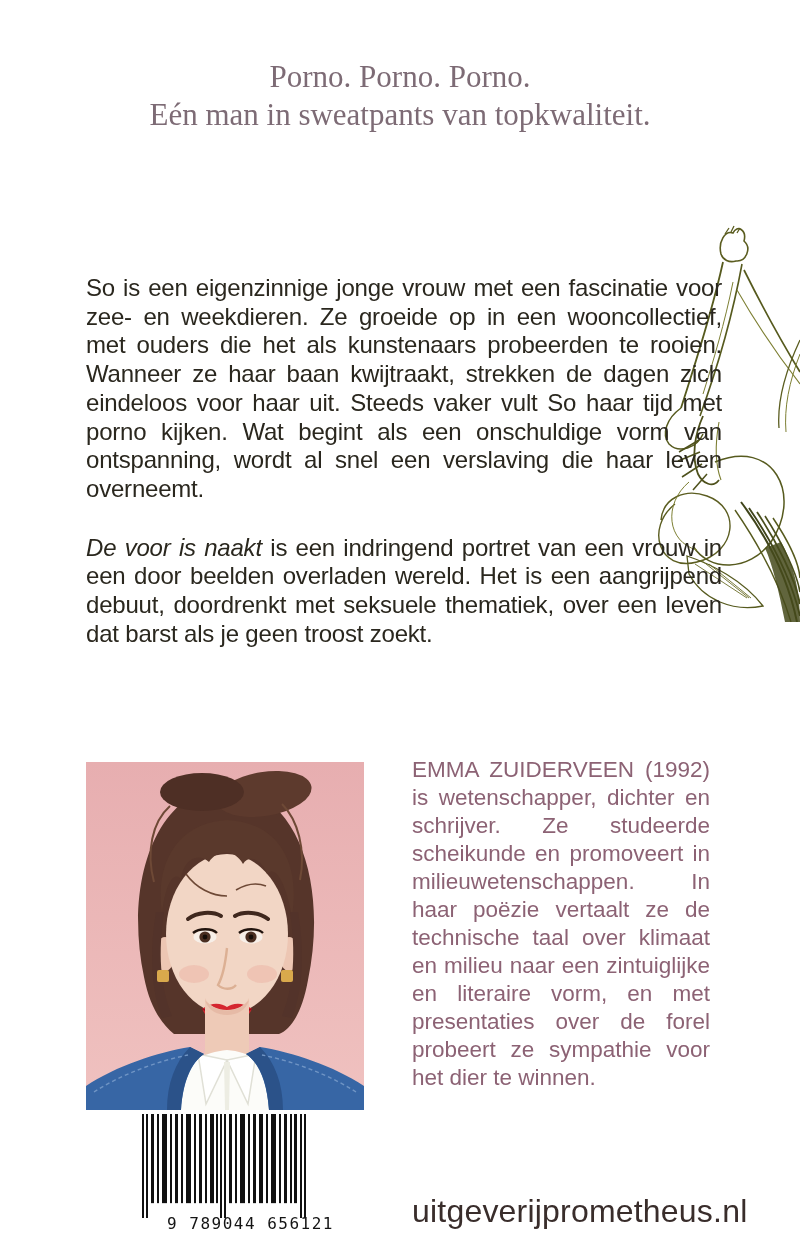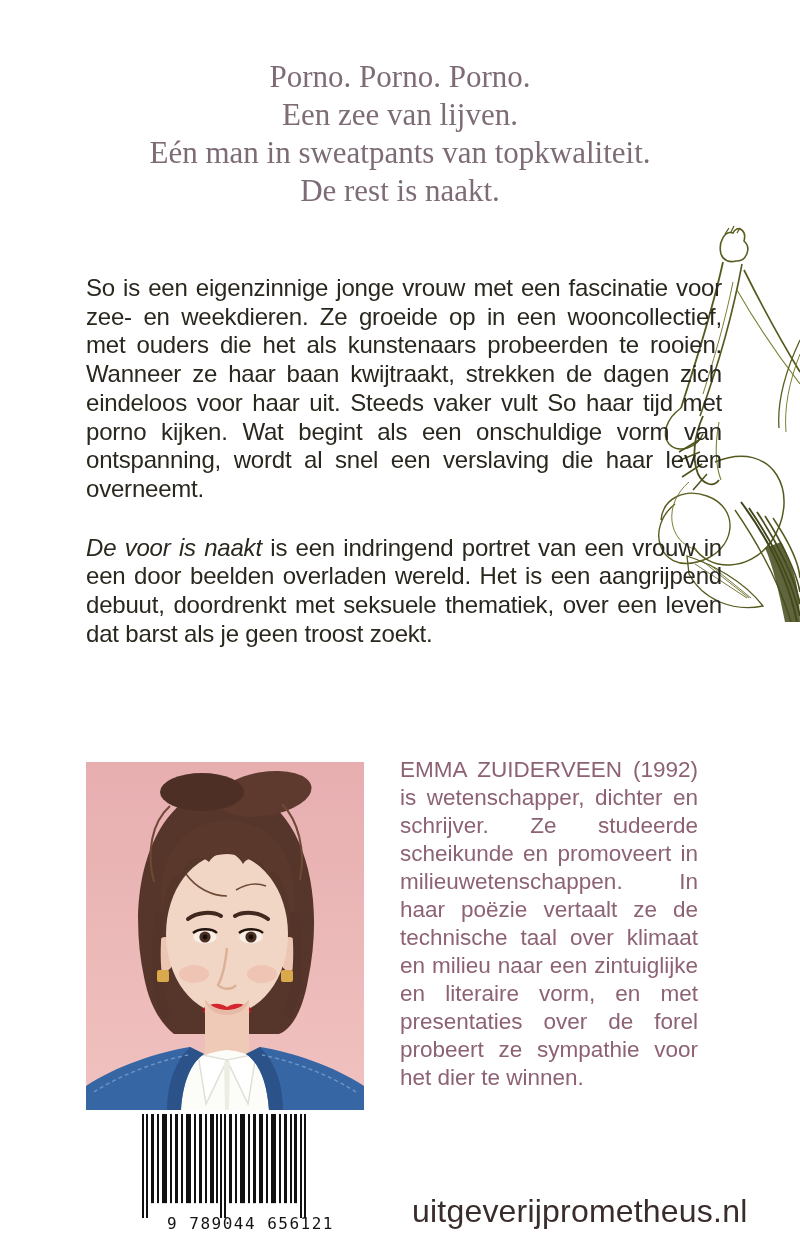--- a/index.html
+++ b/index.html
@@ -23,21 +23,21 @@
   }
   .synopsis p{margin:0 0 30px 0;}
   .synopsis p:last-child{margin:0;}
   .synopsis em{font-style:italic;}
   
   .sketch{position:absolute;left:645px;top:212px;width:155px;height:410px;}
   
   .photo{position:absolute;left:86px;top:762px;width:278px;height:348px;line-height:0;}
   
   .bio{
-    position:absolute;left:400px;top:756px;width:298px;
+    position:absolute;left:412px;top:756px;width:298px;
     font-size:22.5px;line-height:28px;color:#8c6274;
     text-align:justify;
   }
   
   .barcode-box{position:absolute;left:86px;top:1110px;width:278px;height:138px;background:#ffffff;}
   .barcode-bars{position:absolute;left:56px;top:4px;width:164px;height:104px;}
   .barcode-digits{
     position:absolute;left:30px;top:104px;width:218px;text-align:right;
     font-family:"DejaVu Sans Mono","Liberation Mono",monospace;
     font-size:16px;letter-spacing:1.5px;color:#141414;white-space:pre;
@@ -48,23 +48,21 @@
     font-size:32px;font-weight:500;color:#392d2b;letter-spacing:0.2px;
   }
 </style>
 </head>
 <body>
 
 <div class="cover">
 
   <div class="tagline">
     <div>Porno. Porno. Porno.</div>
-    <div>Een zee van lijven.</div>
     <div>Eén man in sweatpants van topkwaliteit.</div>
-    <div>De rest is naakt.</div>
   </div>
 
   <svg class="sketch" viewBox="0 0 155 410" fill="none" xmlns="http://www.w3.org/2000/svg">
 
     <path d="M76,42 C73,30 80,18 88,21 C92,12 102,18 99,29 C107,36 101,50 91,49 C84,51 78,48 76,42 Z" stroke="#5b5d20" stroke-width="1.6"></path>
     <path d="M80,22 l4,-6 M86,20 l3,-6 M92,21 l3,-5" stroke="#5b5d20" stroke-width="1.3"></path>
 
     <path d="M78,50 C66,105 48,158 36,196" stroke="#565a1e" stroke-width="1.8"></path>
     <path d="M97,52 C86,112 68,168 55,204" stroke="#565a1e" stroke-width="1.6"></path>
     <path d="M88,70 C80,110 68,150 58,182" stroke="#7d7f33" stroke-width="1"></path>

